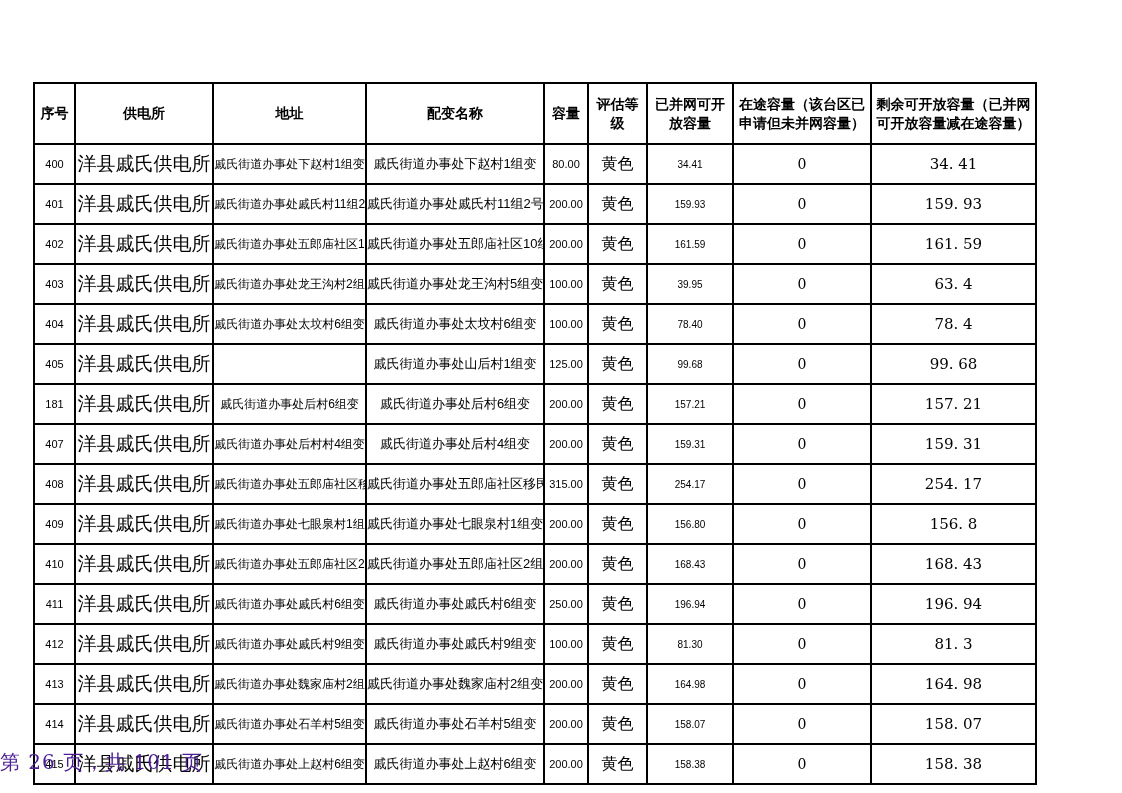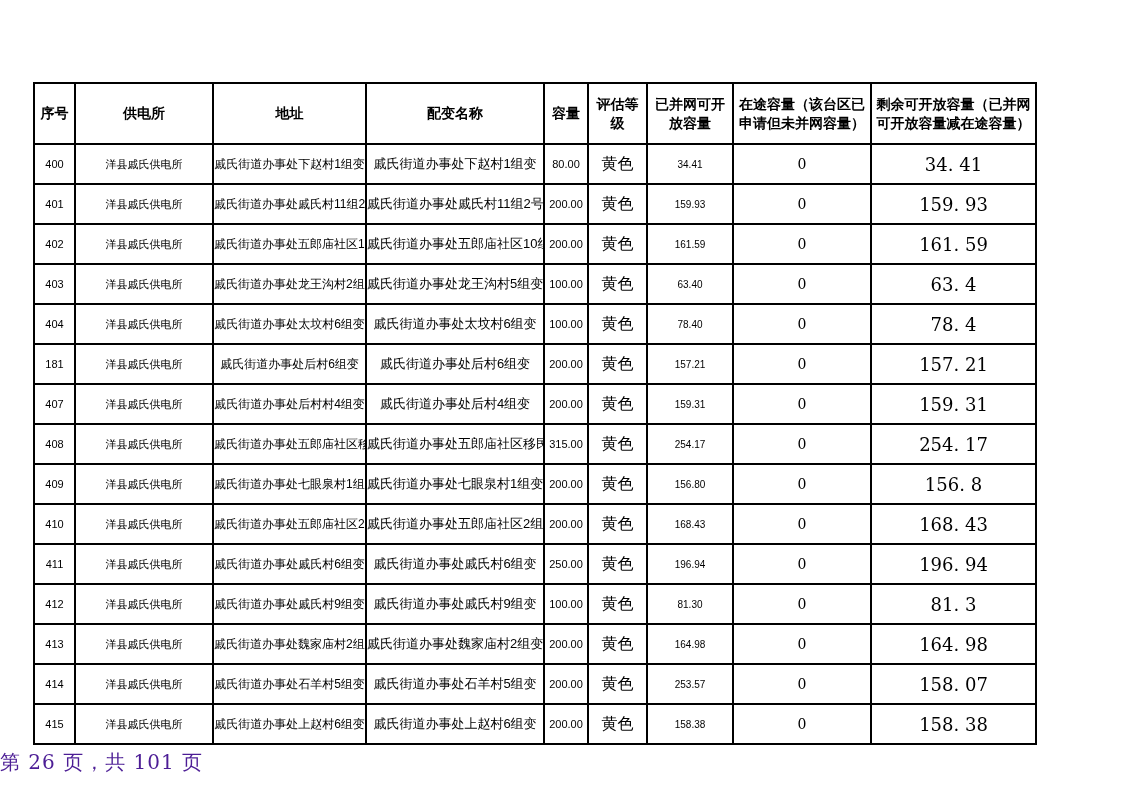--- a/index.html
+++ b/index.html
@@ -39,28 +39,28 @@
     font-family: "Liberation Sans", sans-serif;
   }
   .cell {
     width: 100%;
     overflow: hidden;
     white-space: nowrap;
     text-align: center;
   }
   
   .f-seq     { font-size: 11px; font-family: "Liberation Sans", sans-serif; }
-  .f-station { font-size: 11px; font-family: Liberation Sans, sans-serif; }
+  .f-station { font-size: 19px; font-family: Liberation Sans, sans-serif; }
   .f-addr    { font-size: 12px; font-family: "Liberation Sans", sans-serif; }
   .f-name    { font-size: 13px; font-family: "Liberation Sans", sans-serif; }
   .f-cap     { font-size: 11px; font-family: "Liberation Sans", sans-serif; text-align: center; }
   .f-level   { font-size: 16px; font-family: "Liberation Sans", sans-serif; }
   .f-grid    { font-size: 10px; font-family: "Liberation Sans", sans-serif; }
   .f-transit { font-size: 14px; font-family: "DejaVu Serif", serif; }
-  .f-rem     { font-size: 18px; font-family: "DejaVu Serif", serif; }
+  .f-rem     { font-size: 15px; font-family: "DejaVu Serif", serif; }
   .footer {
     position: absolute;
     top: 749px;
     left: 0;
     width: 1122px;
     text-align: left;
     font-size: 20px;
     letter-spacing: 1px;
     font-family: "DejaVu Serif", serif;
     color: #4c1d95;
@@ -218,21 +218,21 @@
       <td>
             <div class="cell f-name">戚氏街道办事处龙王沟村5组变</div>
           </td>
       <td>
             <div class="cell f-cap">100.00</div>
           </td>
       <td>
             <div class="cell f-level">黄色</div>
           </td>
       <td>
-            <div class="cell f-grid">63.40</div>
+            <div class="cell f-grid">39.95</div>
           </td>
       <td>
             <div class="cell f-transit">0</div>
           </td>
       <td>
             <div class="cell f-rem">63. 4</div>
           </td>
     </tr>
 
     <tr class="data-row">
@@ -258,20 +258,49 @@
             <div class="cell f-grid">78.40</div>
           </td>
       <td>
             <div class="cell f-transit">0</div>
           </td>
       <td>
             <div class="cell f-rem">78. 4</div>
           </td>
     </tr>
 
+    <tr class="data-row">
+      <td>
+            <div class="cell f-seq">405</div>
+          </td>
+      <td>
+            <div class="cell f-station">洋县戚氏供电所</div>
+          </td>
+      <td>
+            <div class="cell f-addr"></div>
+          </td>
+      <td>
+            <div class="cell f-name">戚氏街道办事处山后村1组变</div>
+          </td>
+      <td>
+            <div class="cell f-cap">125.00</div>
+          </td>
+      <td>
+            <div class="cell f-level">黄色</div>
+          </td>
+      <td>
+            <div class="cell f-grid">99.68</div>
+          </td>
+      <td>
+            <div class="cell f-transit">0</div>
+          </td>
+      <td>
+            <div class="cell f-rem">99. 68</div>
+          </td>
+    </tr>
 
     <tr class="data-row">
       <td>
             <div class="cell f-seq">181</div>
           </td>
       <td>
             <div class="cell f-station">洋县戚氏供电所</div>
           </td>
       <td>
             <div class="cell f-addr">戚氏街道办事处后村6组变</div>
@@ -519,21 +548,21 @@
       <td>
             <div class="cell f-name">戚氏街道办事处石羊村5组变</div>
           </td>
       <td>
             <div class="cell f-cap">200.00</div>
           </td>
       <td>
             <div class="cell f-level">黄色</div>
           </td>
       <td>
-            <div class="cell f-grid">253.57</div>
+            <div class="cell f-grid">158.07</div>
           </td>
       <td>
             <div class="cell f-transit">0</div>
           </td>
       <td>
             <div class="cell f-rem">158. 07</div>
           </td>
     </tr>
 
     <tr class="data-row">

